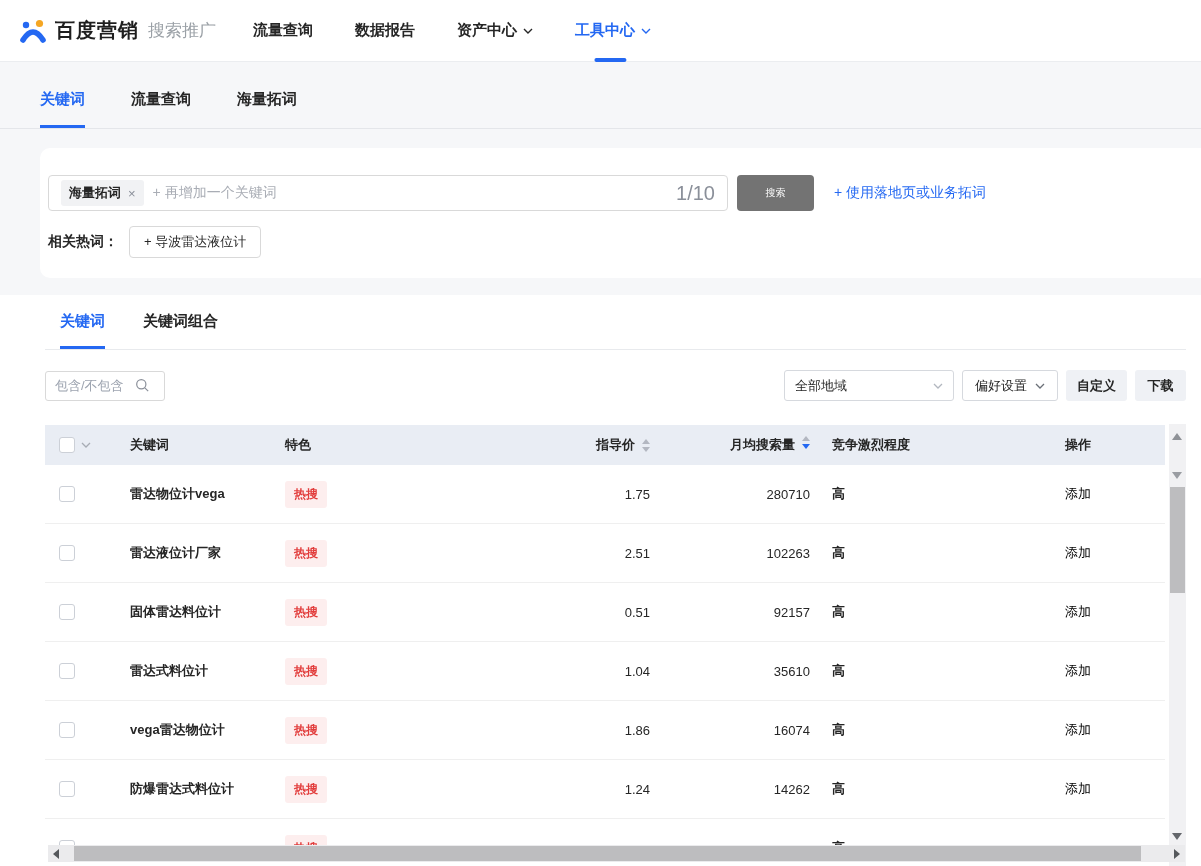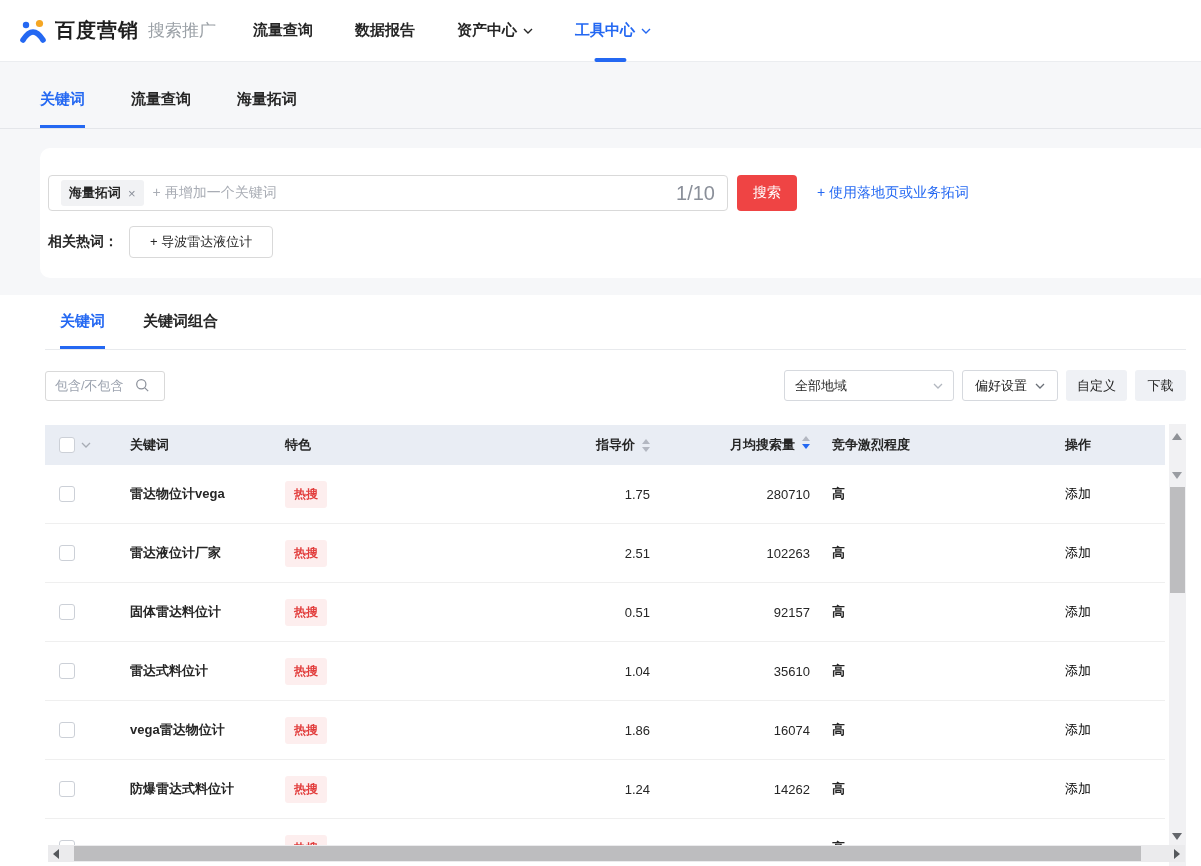--- a/index.html
+++ b/index.html
@@ -31,48 +31,48 @@
   .search-card { position:absolute; top:148px; left:40px; right:0; height:130px;
     background:#fff; border-radius:10px 0 0 10px; padding:27px 0 0 8px; }
   .search-row { display:flex; align-items:center; }
   .kw-input { width:680px; height:36px; border:1px solid #d9d9d9; border-radius:4px;
     display:flex; align-items:center; padding:0 12px; background:#fff; }
   .kw-chip { display:flex; align-items:center; gap:7px; background:#f1f2f4; border-radius:3px;
     padding:4px 8px; font-size:13px; font-weight:700; color:#262626; }
   .kw-chip .x { color:#8a8f99; font-size:13px; font-weight:400; cursor:pointer; }
   .kw-placeholder { color:#a9adb5; font-size:14px; margin-left:9px; }
   .kw-counter { margin-left:auto; color:#8a8f99; font-size:20px; }
-  .search-btn { width:60px; height:36px; margin-left:9px; background:#ef4444; color:#fff;
-    border:none; border-radius:4px; font-size:14px; cursor:pointer; font-family:inherit; }
+  .search-btn { width:77px; height:36px; margin-left:9px; background:#737373; color:#fff;
+    border:none; border-radius:4px; font-size:10px; cursor:pointer; font-family:inherit; }
   .landing-link { margin-left:20px; color:#2468f2; font-size:14px; text-decoration:none; }
   .related-row { display:flex; align-items:center; margin-top:15px; }
   .related-label { font-size:14px; font-weight:700; color:#262626; }
   .hot-chip { margin-left:11px; border:1px solid #d9d9d9; border-radius:4px; background:#fff;
-    padding:6px 20px; font-size:13px; color:#262626; cursor:pointer; font-family:inherit; }
+    padding:6px 14px; font-size:13px; color:#262626; cursor:pointer; font-family:inherit; }
 
   
   .main-card { position:absolute; top:295px; left:0; right:0; bottom:0; background:#fff; overflow:hidden; }
   .card-tabs { margin:0 15px 0 45px; padding:17px 0 0 15px; border-bottom:1px solid #e8eaed; display:flex; gap:38px; }
   .card-tab { font-size:15px; font-weight:700; color:#262626; padding-bottom:15px; cursor:pointer; }
   .card-tab.active { color:#2468f2; border-bottom:3px solid #2468f2; }
 
   .toolbar { margin:20px 15px 0 45px; display:flex; align-items:center; }
   .filter-box { width:120px; height:30px; border:1px solid #d9d9d9; border-radius:3px;
     display:flex; align-items:center; padding:0 9px; }
   .filter-box input { border:none; outline:none; width:80px; font-size:13px; color:#262626;
     font-family:inherit; }
   .filter-box input::placeholder { color:#9ca3af; }
   .right-controls { margin-left:auto; display:flex; gap:8px; }
   .select-box { height:31px; border:1px solid #d6d9de; border-radius:3px; background:#fff;
     display:flex; align-items:center; padding:0 10px; font-size:13px; color:#262626; cursor:pointer; }
   .select-box .cv { margin-left:auto; }
   .sb-region { width:170px; }
   .sb-pref { width:96px; justify-content:center; gap:8px; }
   .gray-btn { height:31px; border:none; border-radius:3px; background:#eff1f5; color:#262626;
-    font-size:13px; cursor:pointer; font-family:inherit; }
+    font-size:13px; cursor:pointer; font-family:inherit;font-weight:bold; }
   .btn-custom { width:61px; } .btn-dl { width:51px; }
 
   
   .table-wrap { margin:24px 36px 0 45px; width:1120px; font-size:13px; }
   .thead { height:40px; background:#e9edf4; display:flex; align-items:center; font-weight:700; }
   .trow { height:59px; display:flex; align-items:center; border-bottom:1px solid #efefef; }
   .c-sel { width:70px; padding-left:14px; display:flex; align-items:center; gap:6px; }
   .c-kw { width:155px; padding-left:15px; font-weight:700; }
   .c-feat { width:230px; padding-left:15px; }
   .c-price { width:155px; display:flex; justify-content:flex-end; align-items:center; padding-right:5px; }

